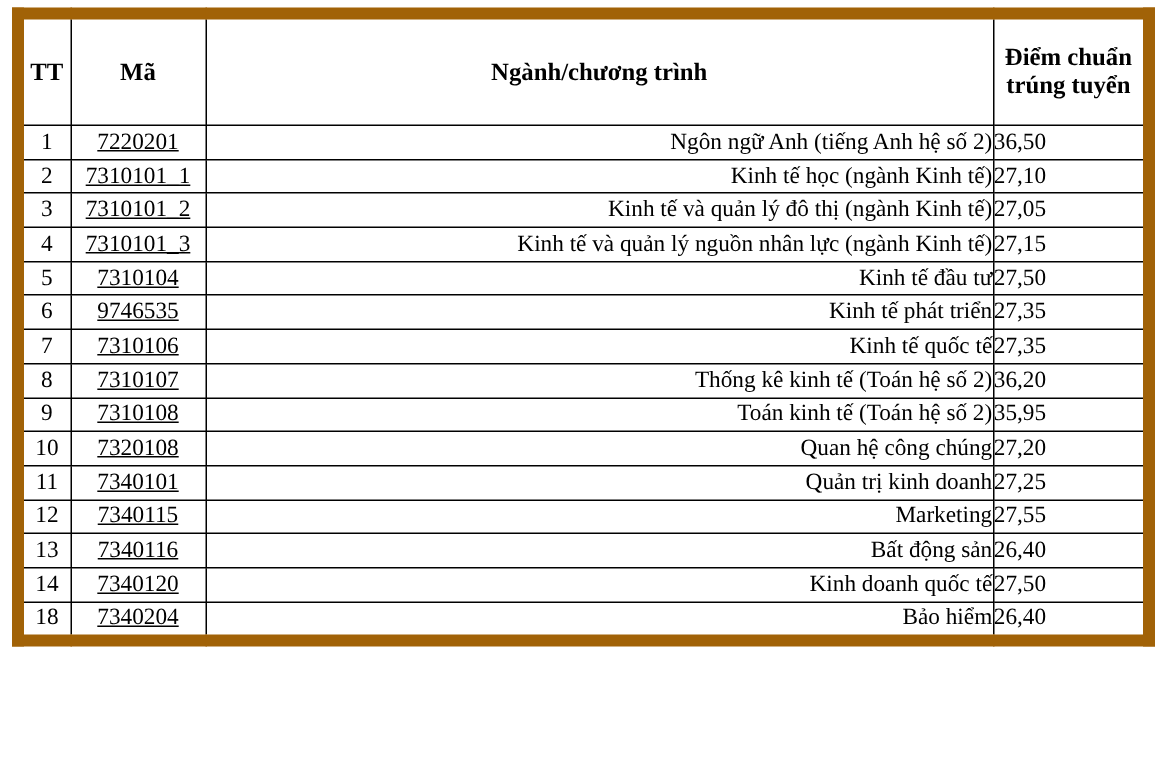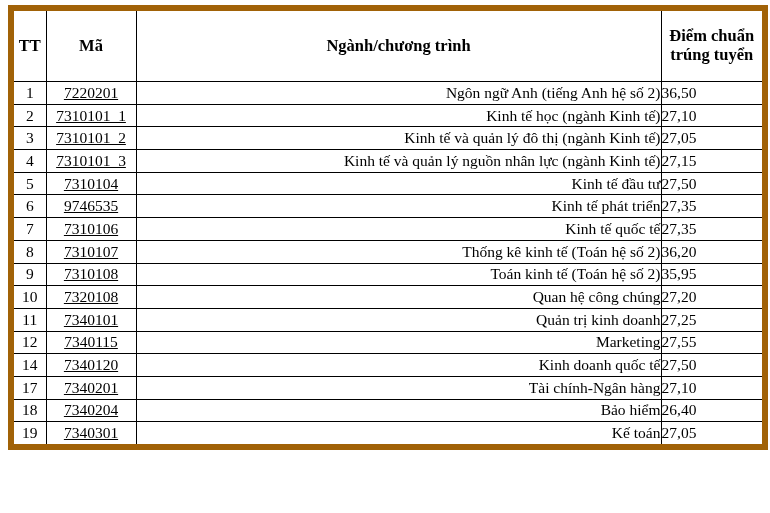--- a/index.html
+++ b/index.html
@@ -14,21 +14,21 @@
   }
   .table-wrap {
     position: absolute;
     left: 8px;
     top: 5px;
   }
   table.scores {
     border-collapse: collapse;
     table-layout: fixed;
     width: 754px;
-    border: 6px solid #a16207;
+    border: 8px solid #a16207;
   }
   table.scores th, table.scores td {
     border: 1px solid #000000;
     padding: 0;
     overflow: hidden;
     white-space: nowrap;
   }
   col.c-tt    { width: 35px;  }
   col.c-ma    { width: 90px;  }
   col.c-nganh { width: 525px; }
@@ -152,46 +152,40 @@
     <td class="cell-diem">27,25</td>
   </tr>
 
   <tr>
     <td class="cell-tt">12</td>
     <td class="cell-ma">7340115</td>
     <td class="cell-nganh">Marketing</td>
     <td class="cell-diem">27,55</td>
   </tr>
 
+  <tr>
+    <td class="cell-tt">13</td>
+    <td class="cell-ma">7340116</td>
+    <td class="cell-nganh">Bất động sản</td>
+    <td class="cell-diem">26,40</td>
+  </tr>
 
   <tr>
     <td class="cell-tt">14</td>
     <td class="cell-ma">7340120</td>
     <td class="cell-nganh">Kinh doanh quốc tế</td>
     <td class="cell-diem">27,50</td>
   </tr>
 
 
 
-  <tr>
-    <td class="cell-tt">17</td>
-    <td class="cell-ma">7340201</td>
-    <td class="cell-nganh">Tài chính-Ngân hàng</td>
-    <td class="cell-diem">27,10</td>
-  </tr>
 
   <tr>
     <td class="cell-tt">18</td>
     <td class="cell-ma">7340204</td>
     <td class="cell-nganh">Bảo hiểm</td>
     <td class="cell-diem">26,40</td>
   </tr>
 
-  <tr>
-    <td class="cell-tt">19</td>
-    <td class="cell-ma">7340301</td>
-    <td class="cell-nganh">Kế toán</td>
-    <td class="cell-diem">27,05</td>
-  </tr>
 
 </tbody>
   </table>
 </div>
 
 </body></html>

